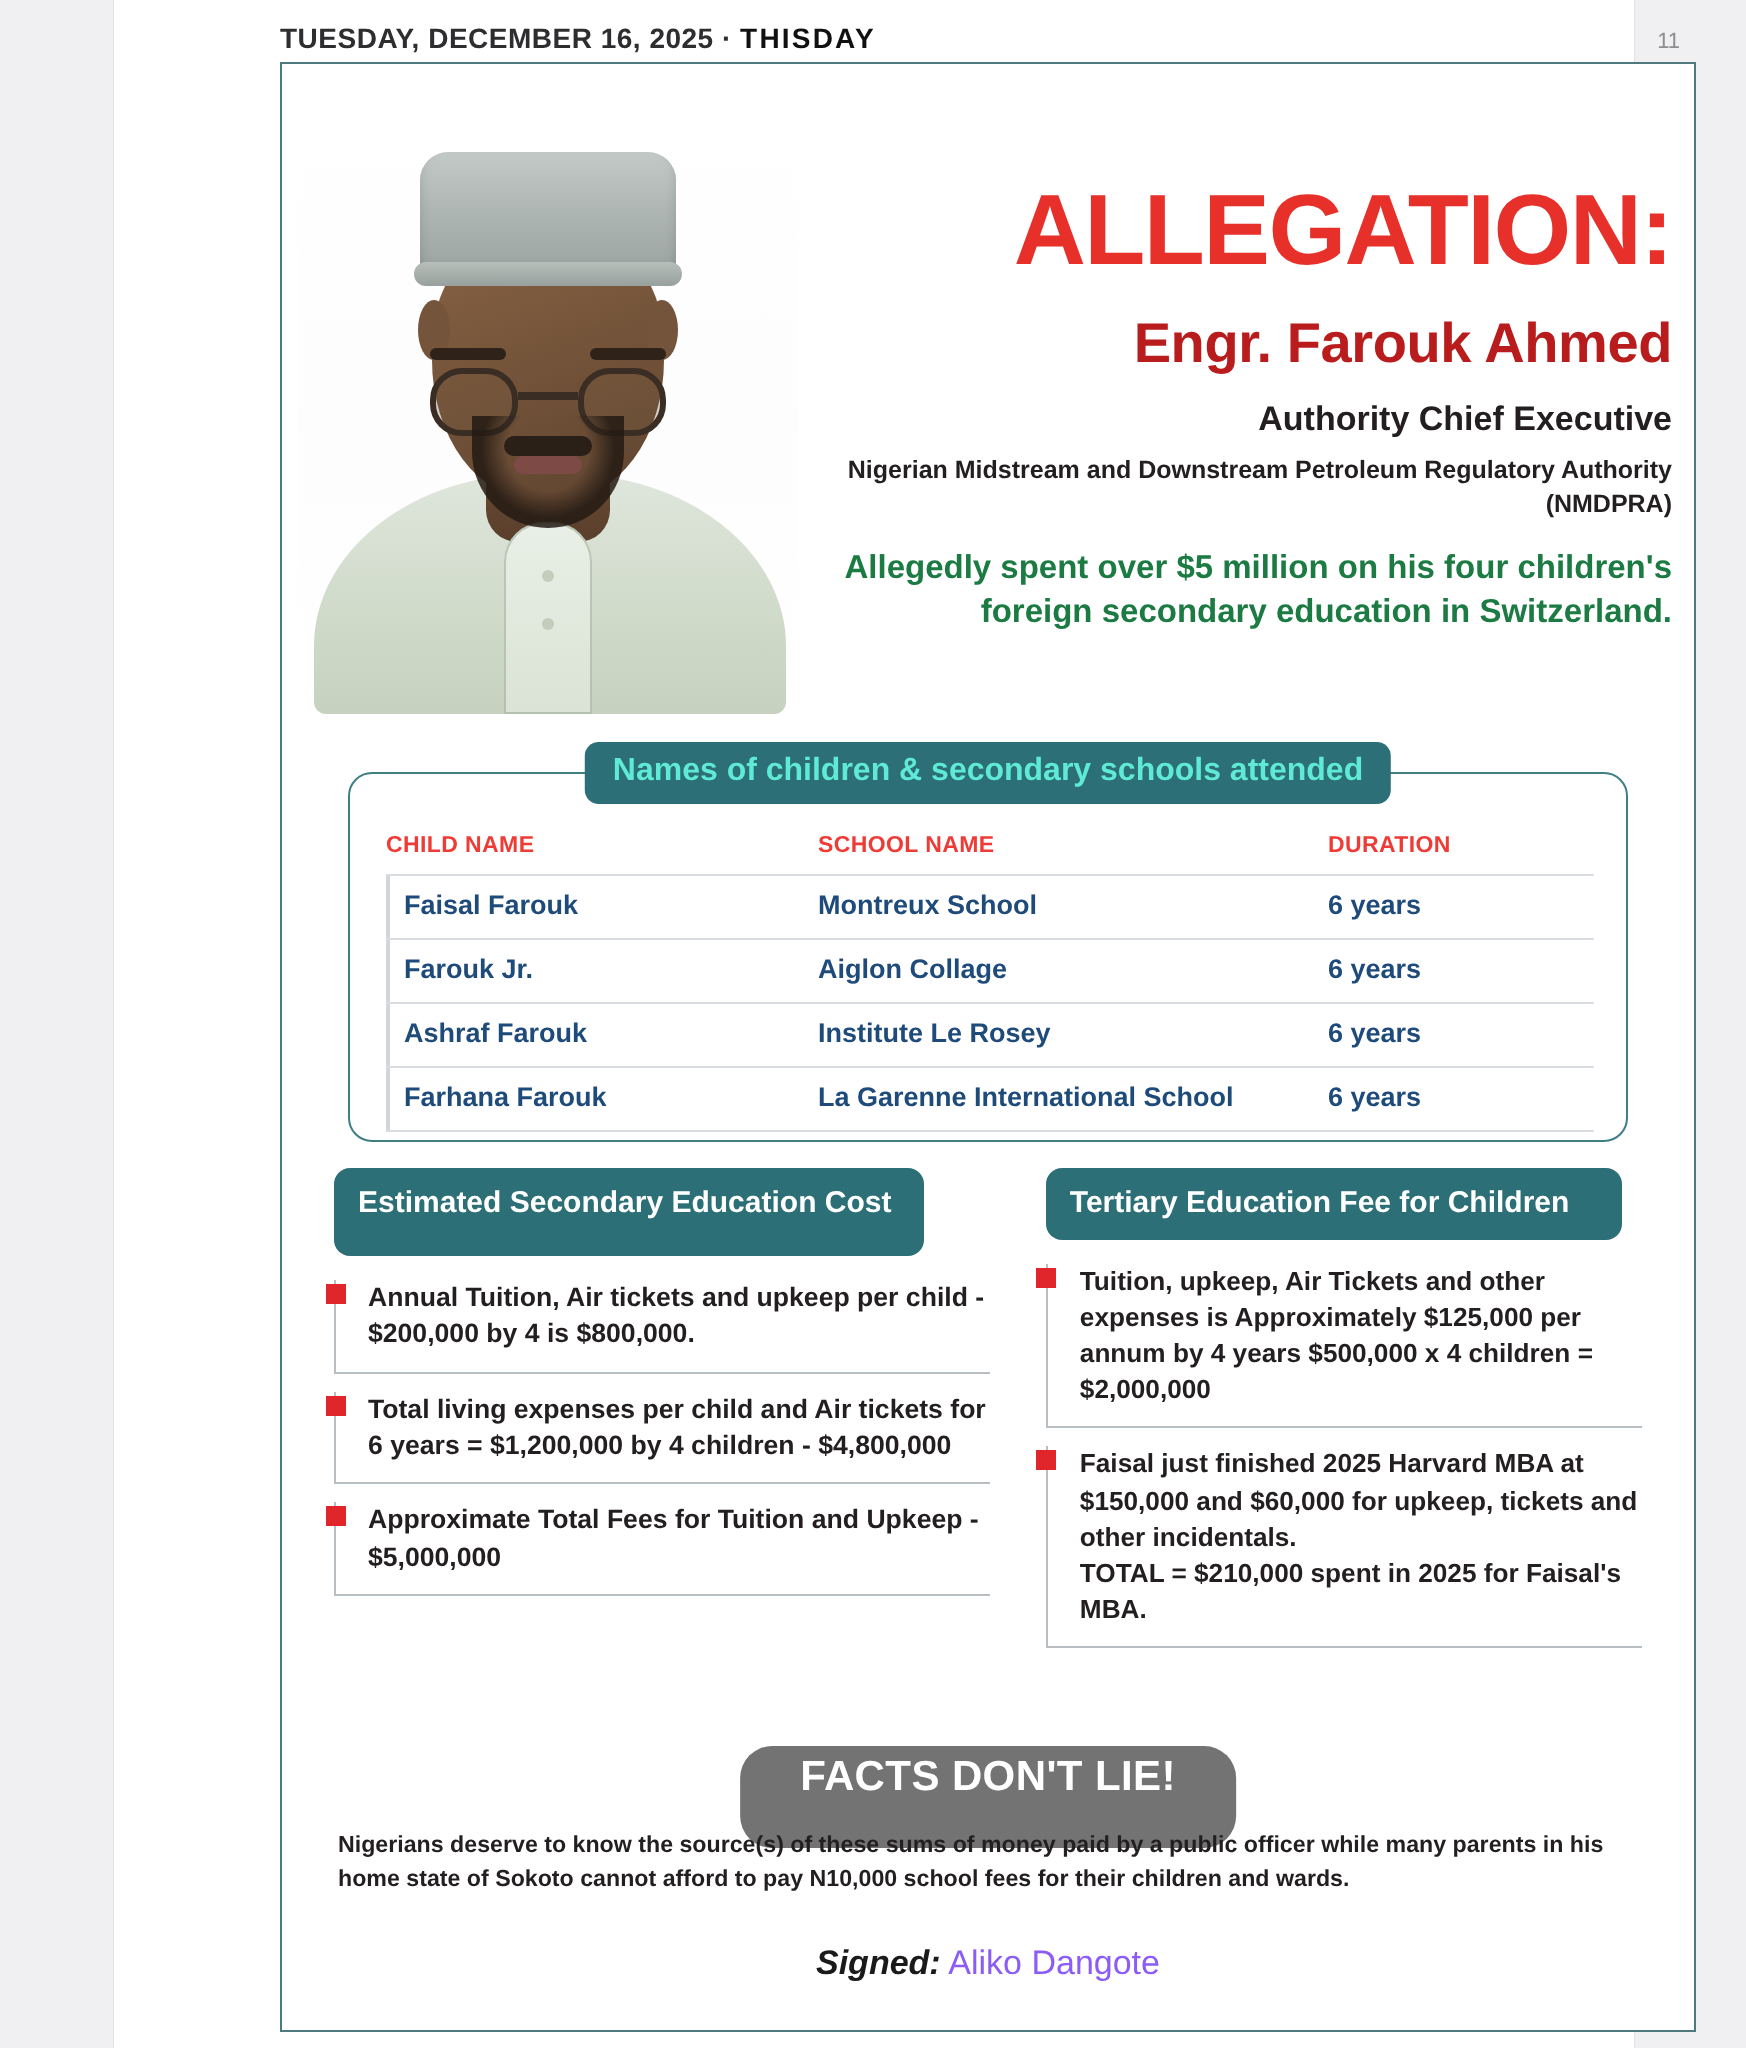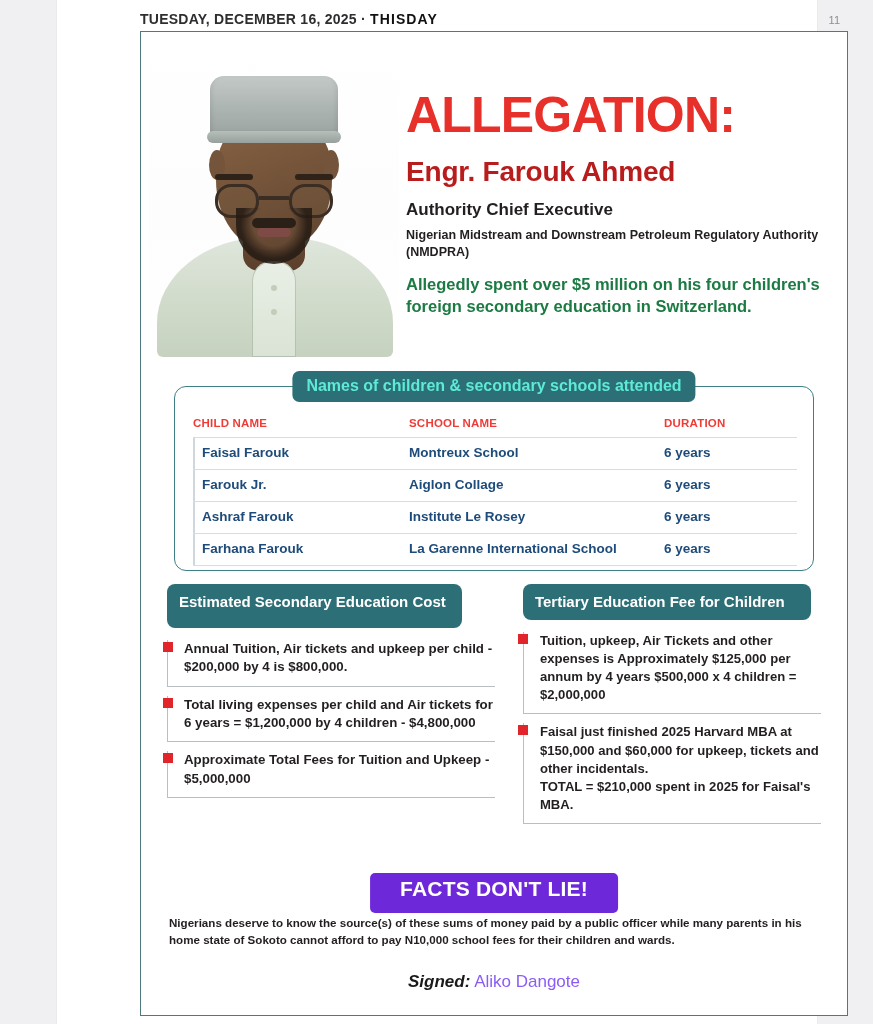--- a/index.html
+++ b/index.html
@@ -161,21 +161,21 @@
     width:76px; height:56px; border-radius:0 0 38px 38px;
     background:radial-gradient(ellipse at 50% 30%, rgba(0,0,0,0) 38%, rgba(35,26,19,.85) 62%);
   }
   .p-stache { position:absolute; left:50%; top:186px; transform:translateX(-50%); width:44px;height:10px;border-radius:6px;background:#2a2018; }
 
   .hero-text {
     position: absolute;
     left: 255px; top: 0;
     width: 450px; height: 325px;
     padding: 24px 10px 0 10px;
-    text-align: left;
+    text-align: right;
   }
   .hl-allegation {
     font-size: 50px;
     font-weight: 800;
     color: #e8302a;
     letter-spacing: -0.8px;
     line-height: 1;
     margin-top: 34px;
   }
   .hl-name {
@@ -295,27 +295,27 @@
     color: #231f20;
     line-height: 1.38;
   }
   .col.right .bullet p { font-size: 13.1px; }
 
   
   .facts {
     position: absolute;
     left: 50%; top: 841px;
     transform: translateX(-50%);
-    background: #6d28d9;
+    background: #737373;
     color: #ffffff;
     font-size: 21px;
     font-weight: 800;
     letter-spacing: 0.2px;
-    padding: 4px 30px 12px 30px;
-    border-radius: 5px;
+    padding: 4px 30px 23px 30px;
+    border-radius: 16px;
     white-space: nowrap;
   }
 
   .kicker {
     position: absolute;
     left: 28px; top: 882px;
     width: 650px;
     font-size: 11.6px;
     font-weight: 700;
     color: #231f20;

